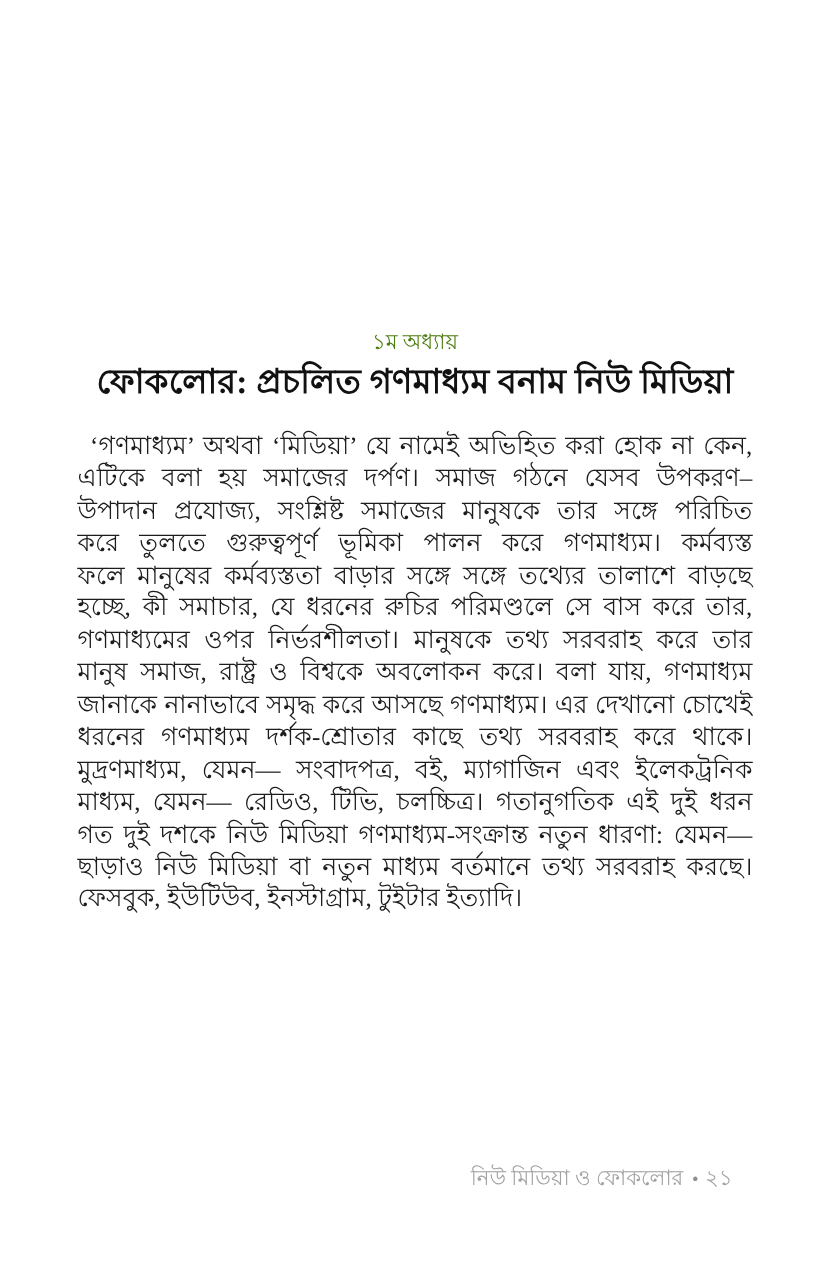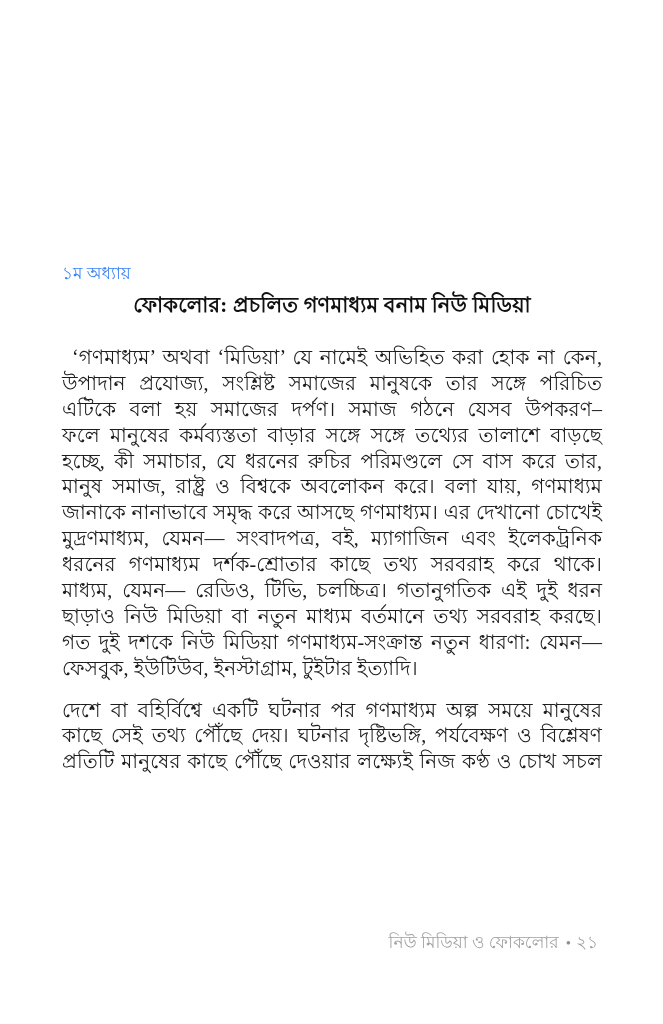--- a/index.html
+++ b/index.html
@@ -17,28 +17,28 @@
     font-family: "Liberation Serif", "DejaVu Serif", serif;
     color: #1c1c1c;
   }
   .content {
     position: absolute;
     left: 62px;
     top: 263px;
     width: 540px;
   }
   .chapter-label {
-    text-align: left;
+    text-align: center;
     font-size: 17px;
     line-height: 22px;
-    color: #3b82f6;
+    color: #4d7c0f;
   }
   .page-title {
     text-align: center;
-    font-size: 21px;
+    font-size: 27px;
     font-weight: bold;
     line-height: 36px;
     margin-top: 2px;
     color: #111111;
     letter-spacing: 0.2px;
   }
   .paragraph {
     margin-top: 22px;
     font-size: 20px;
   }
@@ -57,21 +57,21 @@
   .line.first-indent {
     padding-left: 10px;
   }
   .line.last-left {
     text-align: right;
     text-align-last: left;
   }
   .page-footer {
     position: absolute;
     top: 931px;
-    right: 65px;
+    right: 77px;
     font-size: 17px;
     line-height: 24px;
     color: #a2a2a2;
     text-align: right;
   }
   .page-footer .bullet {
     display: inline-block;
     margin: 0 5px 0 7px;
     color: #8f8f8f;
     font-size: 15px;
@@ -82,38 +82,35 @@
 
 <div class="page">
   <div class="content">
 
     <div class="chapter-label">১ম অধ্যায়</div>
 
     <div class="page-title">ফোকলোর: প্রচলিত গণমাধ্যম বনাম নিউ মিডিয়া</div>
 
     <div class="paragraph">
       <span class="line first-indent">‘গণমাধ্যম’ অথবা ‘মিডিয়া’ যে নামেই অভিহিত করা হোক না কেন,</span>
+      <span class="line">এটিকে বলা হয় সমাজের দর্পণ। সমাজ গঠনে যেসব উপকরণ–</span>
       <span class="line">উপাদান প্রযোজ্য, সংশ্লিষ্ট সমাজের মানুষকে তার সঙ্গে পরিচিত</span>
-      <span class="line">এটিকে বলা হয় সমাজের দর্পণ। সমাজ গঠনে যেসব উপকরণ–</span>
+      <span class="line">করে তুলতে গুরুত্বপূর্ণ ভূমিকা পালন করে গণমাধ্যম। কর্মব্যস্ত</span>
       <span class="line">ফলে মানুষের কর্মব্যস্ততা বাড়ার সঙ্গে সঙ্গে তথ্যের তালাশে বাড়ছে</span>
       <span class="line">হচ্ছে, কী সমাচার, যে ধরনের রুচির পরিমণ্ডলে সে বাস করে তার,</span>
+      <span class="line">গণমাধ্যমের ওপর নির্ভরশীলতা। মানুষকে তথ্য সরবরাহ করে তার</span>
       <span class="line">মানুষ সমাজ, রাষ্ট্র ও বিশ্বকে অবলোকন করে। বলা যায়, গণমাধ্যম</span>
       <span class="line">জানাকে নানাভাবে সমৃদ্ধ করে আসছে গণমাধ্যম। এর দেখানো চোখেই</span>
+      <span class="line">ধরনের গণমাধ্যম দর্শক-শ্রোতার কাছে তথ্য সরবরাহ করে থাকে।</span>
       <span class="line">মুদ্রণমাধ্যম, যেমন— সংবাদপত্র, বই, ম্যাগাজিন এবং ইলেকট্রনিক</span>
-      <span class="line">ধরনের গণমাধ্যম দর্শক-শ্রোতার কাছে তথ্য সরবরাহ করে থাকে।</span>
       <span class="line">মাধ্যম, যেমন— রেডিও, টিভি, চলচ্চিত্র। গতানুগতিক এই দুই ধরন</span>
+      <span class="line">গত দুই দশকে নিউ মিডিয়া গণমাধ্যম-সংক্রান্ত নতুন ধারণা: যেমন—</span>
       <span class="line">ছাড়াও নিউ মিডিয়া বা নতুন মাধ্যম বর্তমানে তথ্য সরবরাহ করছে।</span>
-      <span class="line">গত দুই দশকে নিউ মিডিয়া গণমাধ্যম-সংক্রান্ত নতুন ধারণা: যেমন—</span>
       <span class="line last-left">ফেসবুক, ইউটিউব, ইনস্টাগ্রাম, টুইটার ইত্যাদি।</span>
     </div>
 
-    <div class="paragraph second">
-      <span class="line">দেশে বা বহির্বিশ্বে একটি ঘটনার পর গণমাধ্যম অল্প সময়ে মানুষের</span>
-      <span class="line">কাছে সেই তথ্য পৌঁছে দেয়। ঘটনার দৃষ্টিভঙ্গি, পর্যবেক্ষণ ও বিশ্লেষণ</span>
-      <span class="line">প্রতিটি মানুষের কাছে পৌঁছে দেওয়ার লক্ষ্যেই নিজ কণ্ঠ ও চোখ সচল</span>
-    </div>
 
   </div>
 
   <div class="page-footer">
     <span>নিউ মিডিয়া ও ফোকলোর</span><span class="bullet">•</span><span>২১</span>
   </div>
 </div>
 
 </body></html>

